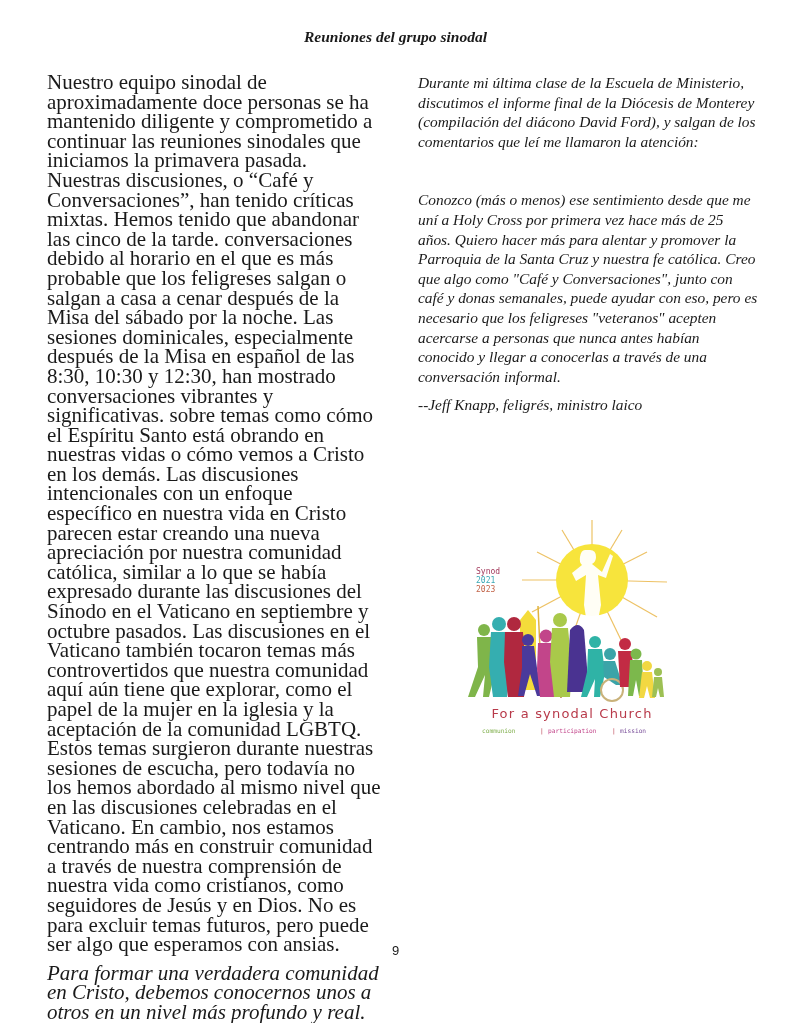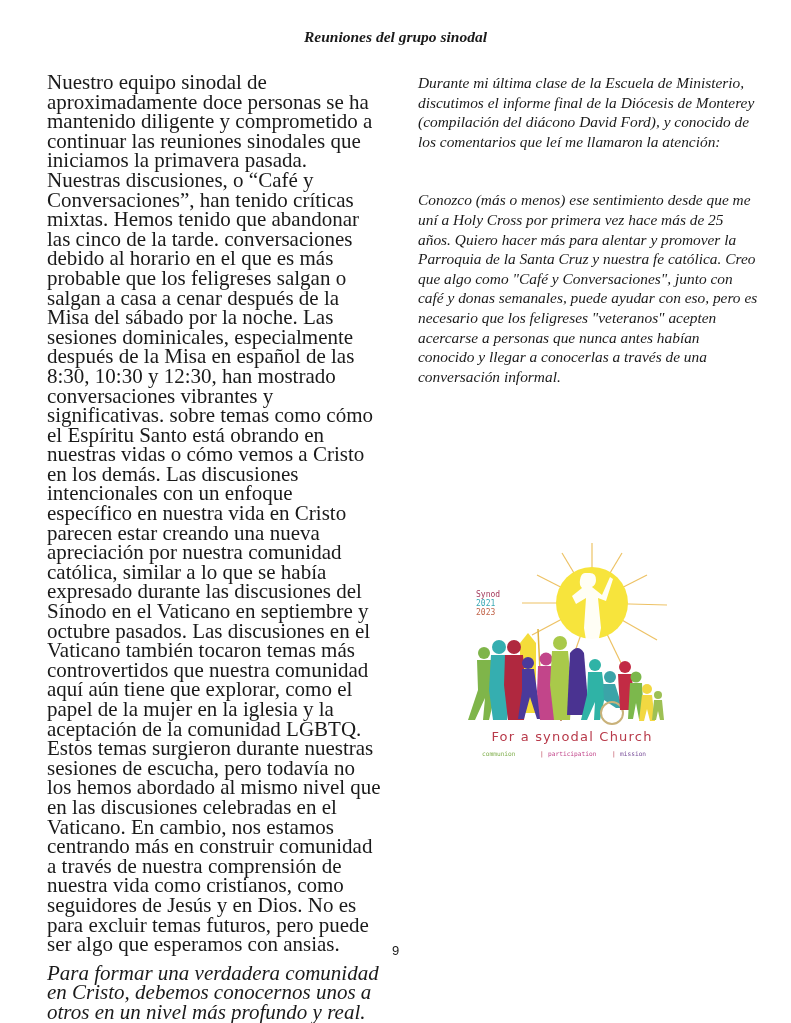--- a/index.html
+++ b/index.html
@@ -18,42 +18,43 @@
     font-size: 21px; line-height: 19.6px;
   }
   .col-right {
     position: absolute; left: 418px; top: 73px; width: 340px;
     font-size: 15.4px; line-height: 19.6px; font-style: italic;
   }
   p { margin: 0 0 9px 0; }
   .italic { font-style: italic; }
   .spacer { height: 30px; }
   .logo {
-    position: absolute; left: 462px; top: 535px; width: 220px; height: 232px;
+    position: absolute; left: 462px; top: 512px; width: 220px; height: 232px;
   }
   .page-num {
     position: absolute; left: 0; right: 0; top: 943px; text-align: center;
     font-family: "Liberation Sans", "DejaVu Sans", sans-serif; font-size: 13px;
   }
 </style>
 </head>
 <body>
 
 <div class="title">Reuniones del grupo sinodal</div>
 
 <div class="col-left">
   <p>Nuestro equipo sinodal de aproximadamente doce personas se ha mantenido diligente y comprometido a continuar las reuniones sinodales que iniciamos la primavera pasada. Nuestras discusiones, o “Café y Conversaciones”, han tenido críticas mixtas. Hemos tenido que abandonar las cinco de la tarde. conversaciones debido al horario en el que es más probable que los feligreses salgan o salgan a casa a cenar después de la Misa del sábado por la noche. Las sesiones dominicales, especialmente después de la Misa en español de las 8:30, 10:30 y 12:30, han mostrado conversaciones vibrantes y significativas. sobre temas como cómo el Espíritu Santo está obrando en nuestras vidas o cómo vemos a Cristo en los demás. Las discusiones intencionales con un enfoque específico en nuestra vida en Cristo parecen estar creando una nueva apreciación por nuestra comunidad católica, similar a lo que se había expresado durante las discusiones del Sínodo en el Vaticano en septiembre y octubre pasados. Las discusiones en el Vaticano también tocaron temas más controvertidos que nuestra comunidad aquí aún tiene que explorar, como el papel de la mujer en la iglesia y la aceptación de la comunidad LGBTQ. Estos temas surgieron durante nuestras sesiones de escucha, pero todavía no los hemos abordado al mismo nivel que en las discusiones celebradas en el Vaticano. En cambio, nos estamos centrando más en construir comunidad a través de nuestra comprensión de nuestra vida como cristianos, como seguidores de Jesús y en Dios. No es para excluir temas futuros, pero puede ser algo que esperamos con ansias.</p>
   <p class="italic">Para formar una verdadera comunidad en Cristo, debemos conocernos unos a otros en un nivel más profundo y real. Considero que las conversaciones sinodales son un vehículo verdaderamente amoroso para lograrlo.</p>
   <p class="italic">--Felicia McKnight, feligresa, ministra equipo</p>
 </div>
 
 <div class="col-right">
-  <p>Durante mi última clase de la Escuela de Ministerio, discutimos el informe final de la Diócesis de Monterey (compilación del diácono David Ford), y conocido de los comentarios que leí me llamaron la atención:</p>
+  <p>Durante mi última clase de la Escuela de Ministerio, discutimos el informe final de la Diócesis de Monterey (compilación del diácono David Ford), y salgan de los comentarios que leí me llamaron la atención:</p>
   <div class="spacer"></div>
   <p>Conozco (más o menos) ese sentimiento desde que me uní a Holy Cross por primera vez hace más de 25 años. Quiero hacer más para alentar y promover la Parroquia de la Santa Cruz y nuestra fe católica. Creo que algo como "Café y Conversaciones", junto con café y donas semanales, puede ayudar con eso, pero es necesario que los feligreses "veteranos" acepten acercarse a personas que nunca antes habían conocido y llegar a conocerlas a través de una conversación informal.</p>
+  <p>--Jeff Knapp, feligrés, ministro laico</p>
 </div>
 
 <div class="logo">
   <svg width="220" height="232" viewBox="0 0 220 232" xmlns="http://www.w3.org/2000/svg">
     <rect width="220" height="232" fill="#ffffff"></rect>
 
     <g stroke="#eab74a" stroke-width="1.2" opacity="0.85">
       <line x1="130" y1="68" x2="130" y2="8"></line>
       <line x1="130" y1="68" x2="100" y2="18"></line>
       <line x1="130" y1="68" x2="160" y2="18"></line>

